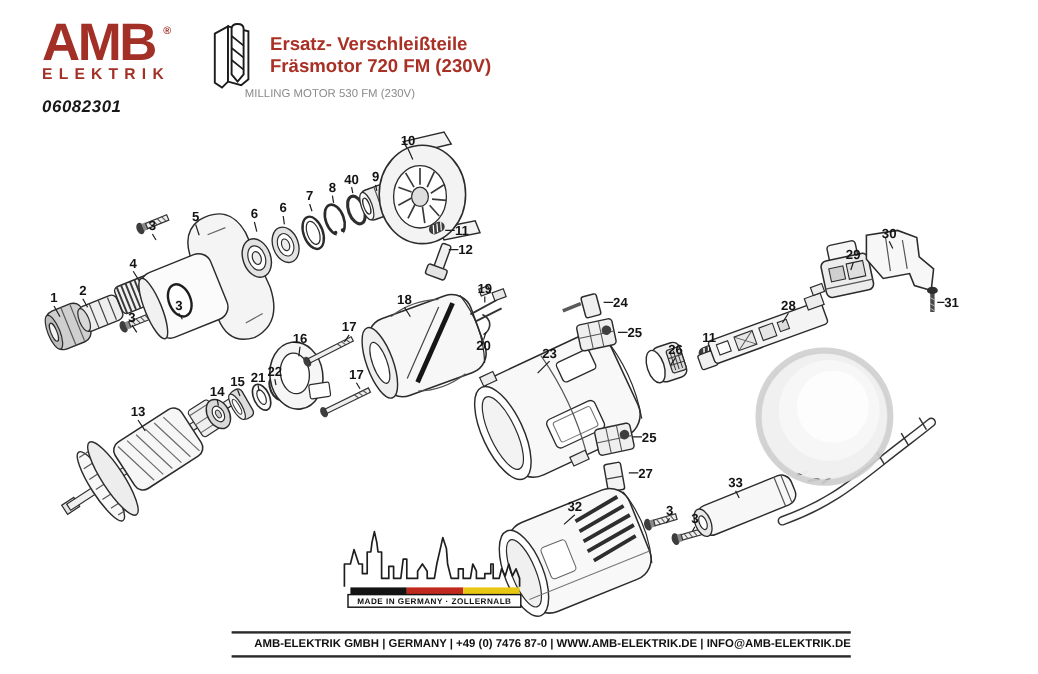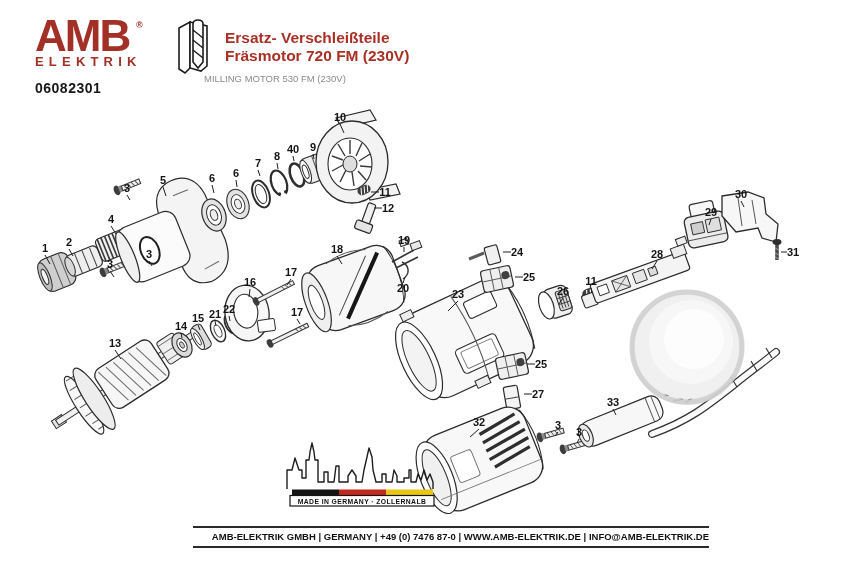--- a/index.html
+++ b/index.html
@@ -4,21 +4,21 @@
 <style>
   html,body{margin:0;padding:0;background:#e9e9e9;}
   .page{position:relative;width:865px;height:562px;background:#ffffff;overflow:hidden;
         font-family:"Liberation Sans","DejaVu Sans",sans-serif;color:#1a1a1a;}
   
   .logo{position:absolute;left:35px;top:14px;width:190px;}
   .brand{font-size:44px;font-weight:800;letter-spacing:-2px;line-height:44px;color:#a33026;}
   .reg{position:absolute;left:101px;top:6px;font-size:9px;font-weight:700;color:#a33026;}
   .elektrik{font-size:13px;font-weight:700;letter-spacing:5.2px;color:#a33026;margin-top:-4px;}
   .millicon{position:absolute;left:142px;top:4px;}
-  .partnum{position:absolute;left:35px;top:80px;font-size:14px;font-weight:700;letter-spacing:.5px;color:#171717;}
+  .partnum{position:absolute;left:35px;top:80px;font-size:14px;font-weight:700;letter-spacing:.5px;color:#171717;font-style:italic;}
   .titleblock{position:absolute;left:204px;top:29px;}
   .title-red{font-size:15.5px;font-weight:700;line-height:17.5px;color:#a93025;padding-left:21px;}
   .title-gray{margin-top:9px;font-size:9.5px;line-height:11px;color:#8a8a8a;}
   
   .footer{position:absolute;left:193px;top:526px;width:516px;border-top:2px solid #2a2a2a;
           border-bottom:2px solid #2a2a2a;padding:3px 0 4px;text-align:right;
           font-size:9.5px;font-weight:700;white-space:nowrap;color:#111;}
   svg.diagram{position:absolute;left:0;top:0;}
   .plabel{font-family:"Liberation Sans","DejaVu Sans",sans-serif;font-size:11px;font-weight:700;
           fill:#141414;text-anchor:middle;}

